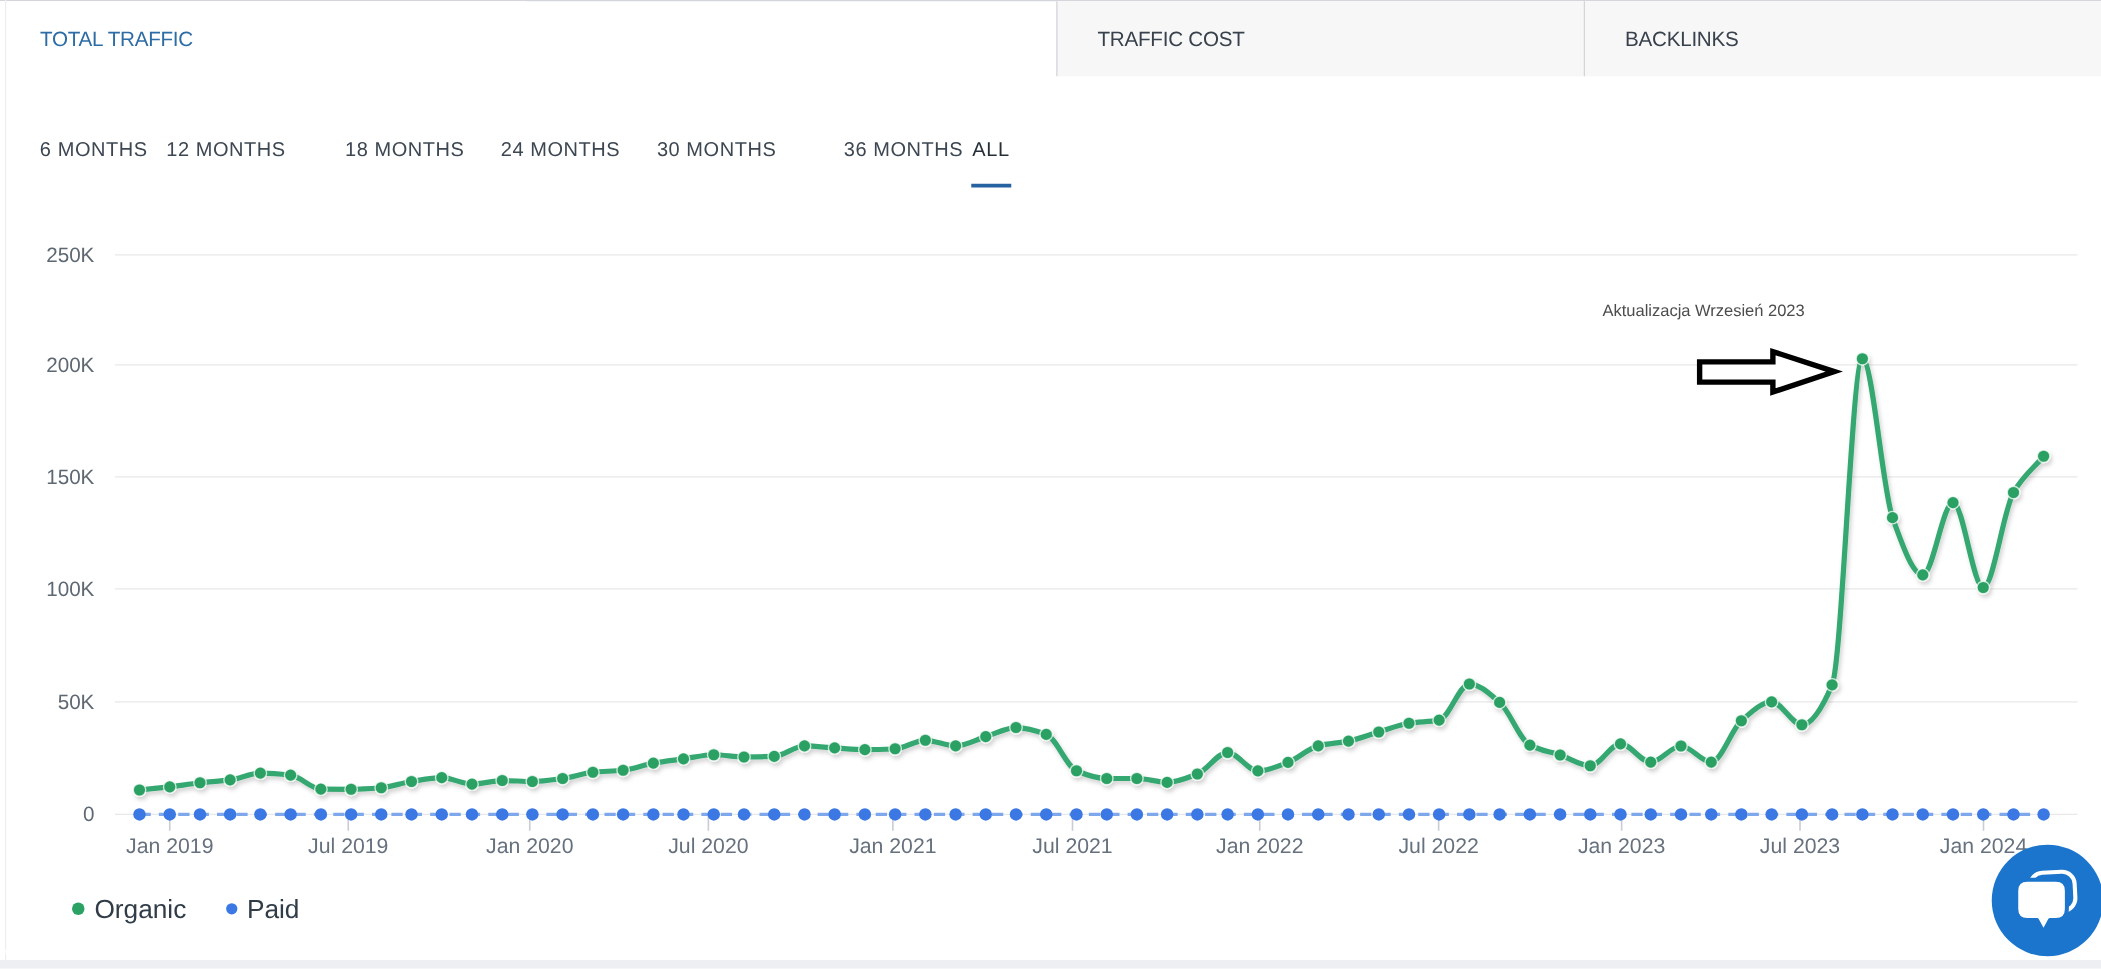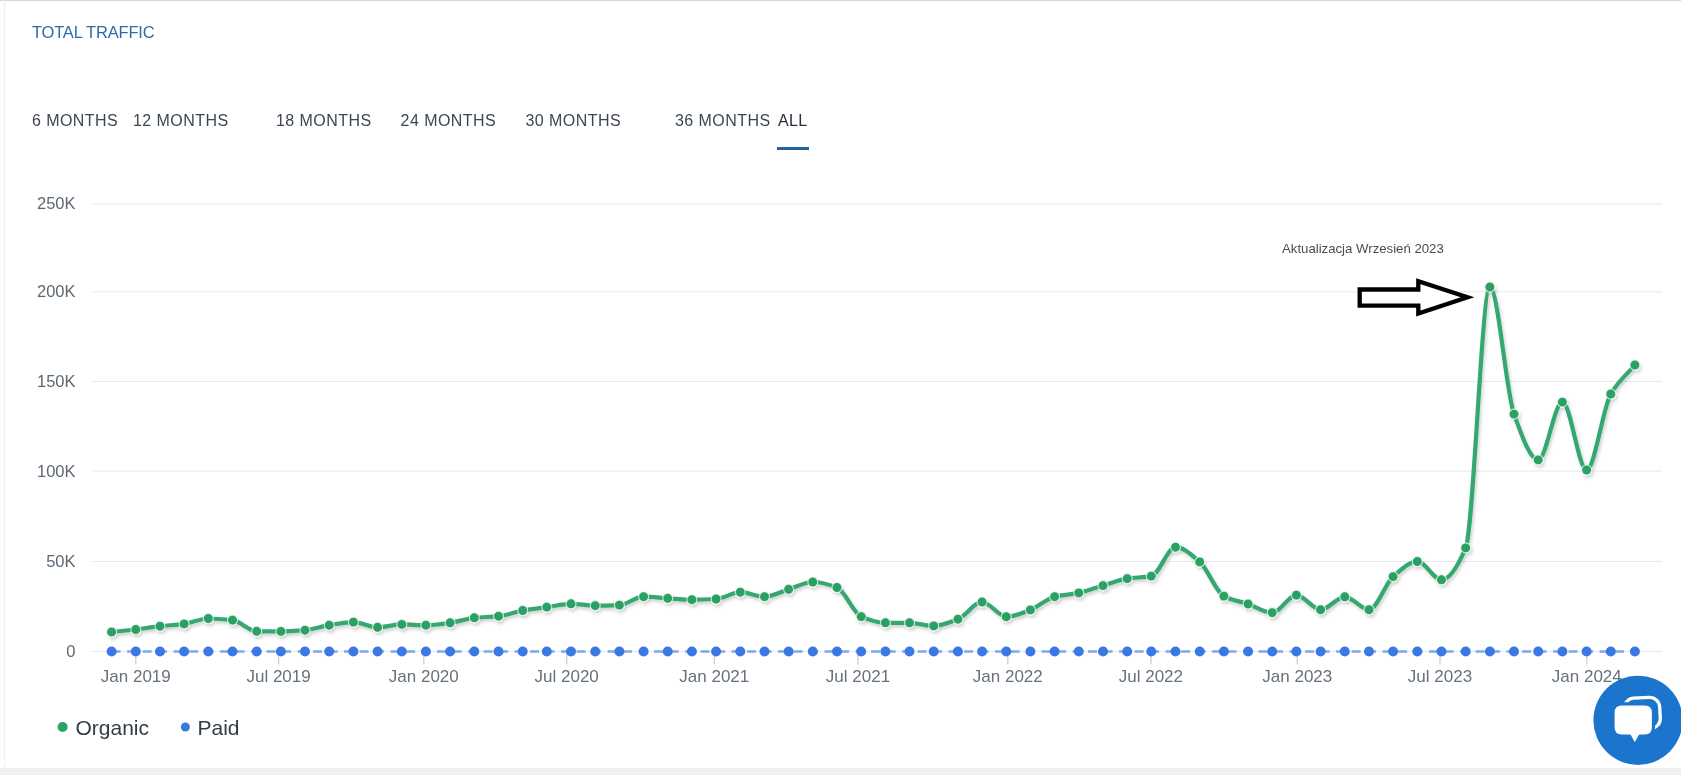--- a/index.html
+++ b/index.html
@@ -12,20 +12,22 @@
   .gl{stroke:#e8e8ea;stroke-width:1;}
   .tk{stroke:#c9ced6;stroke-width:1.3;}
   .axt{fill:#66717d;font-size:17px;}
   .ayt{fill:#5d6873;font-size:16.5px;}
   .bstrip{position:absolute;left:0;top:768px;width:1681px;height:7px;background:#edeff3;}
   .corner{position:absolute;left:4px;top:760px;width:16px;height:8px;background:#fff;border-bottom-left-radius:9px;}
   .lline{position:absolute;left:4px;top:0;width:1px;height:768px;background:#ededf2;}
 </style></head><body>
 <div class="tabs">
   <div class="tab active" style="left:0;width:421px">TOTAL TRAFFIC</div>
+  <div class="tab" style="left:845px;width:422px">TRAFFIC COST</div>
+  <div class="tab" style="left:1267px;width:414px">BACKLINKS</div>
 </div>
 <div class="mrow">
     <span style="left:31.9px">6 MONTHS</span>
     <span style="left:133px">12 MONTHS</span>
     <span style="left:276.0px">18 MONTHS</span>
     <span style="left:400.6px">24 MONTHS</span>
     <span style="left:525.5px">30 MONTHS</span>
     <span style="left:675px">36 MONTHS</span>
     <span style="left:777.9px;color:#262f38">ALL</span>
   </div>

